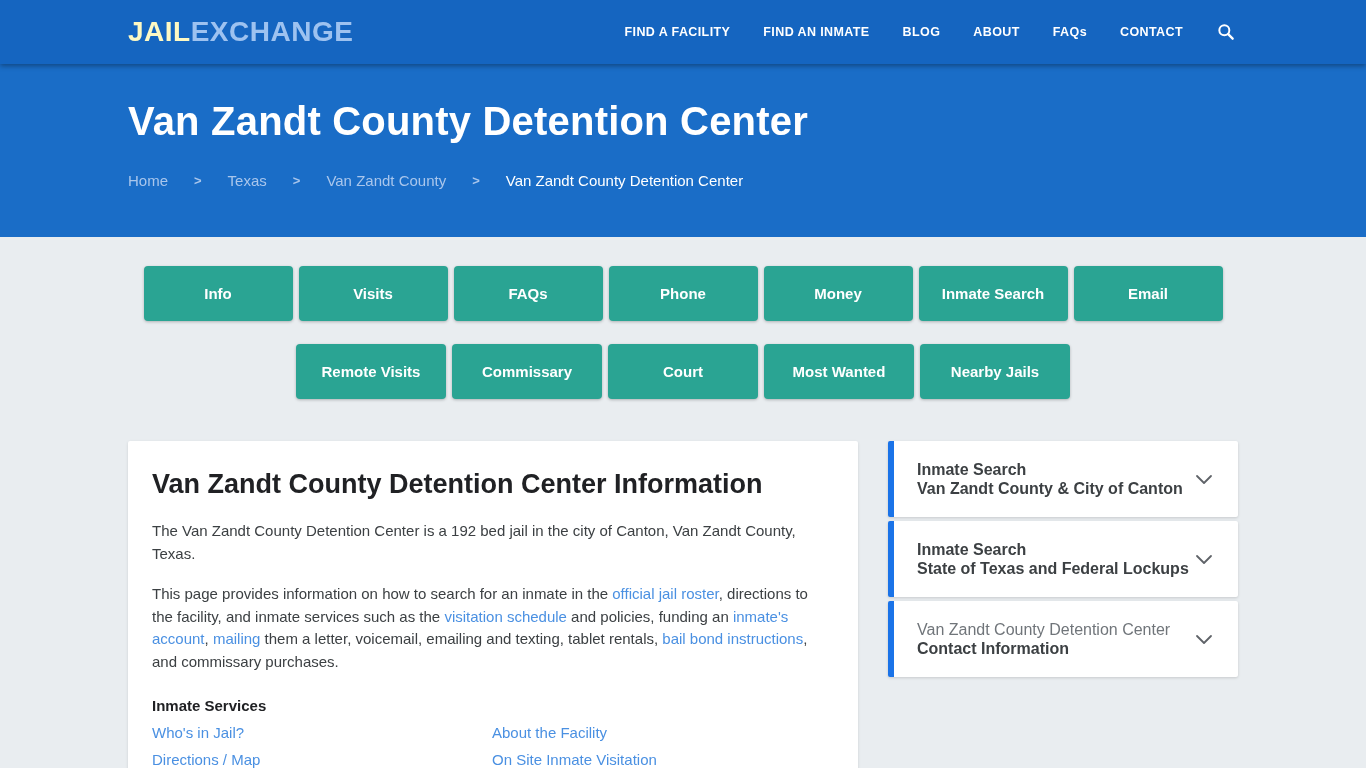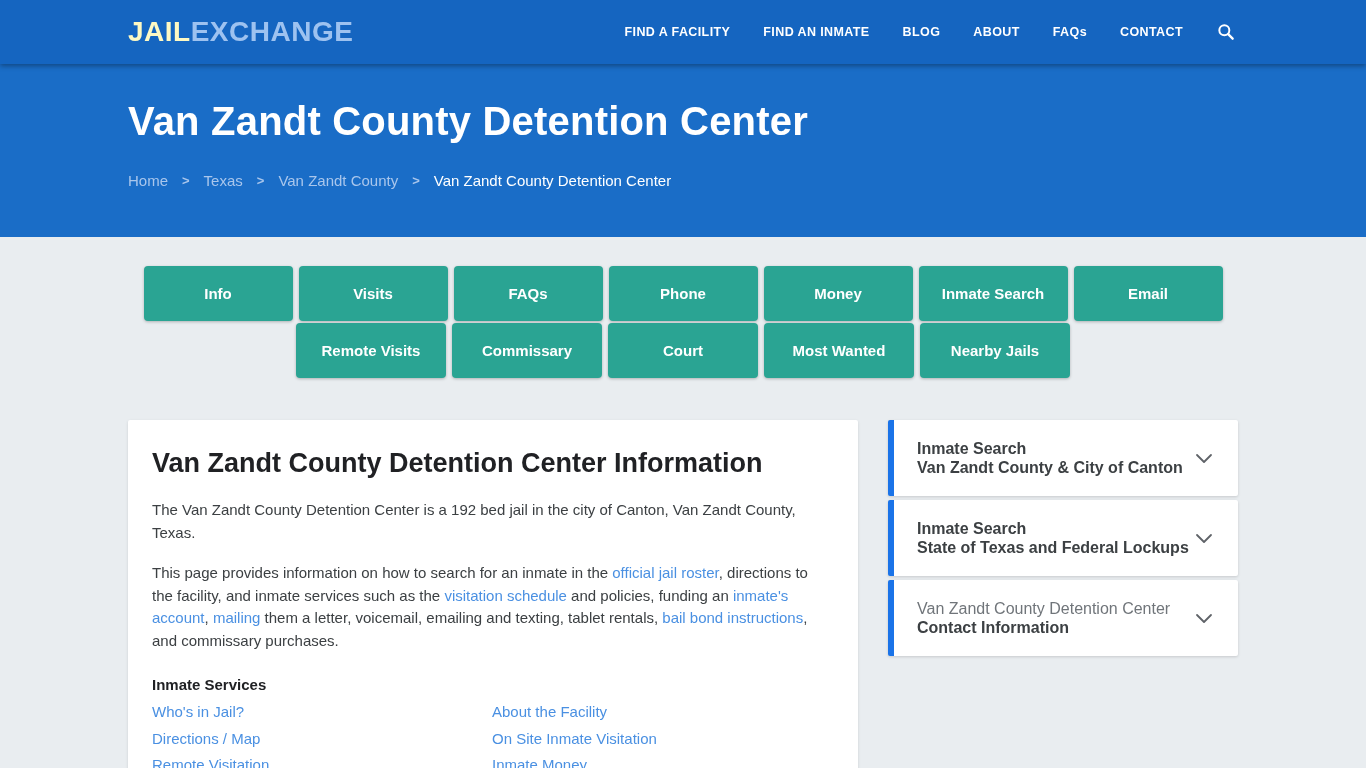--- a/index.html
+++ b/index.html
@@ -31,29 +31,29 @@
 
   
   .hero {
     height:173px; background:var(--hero,#1a6dc7);
     padding:34px 128px 0 128px; position:relative; z-index:2;
   }
   .hero-title {
     margin:0; color:#ffffff; font-size:40px; line-height:47px;
     font-weight:bold; letter-spacing:.2px;
   }
-  .breadcrumb { margin-top:27px; display:flex; align-items:center; gap:14px; font-size:15px; }
+  .breadcrumb { margin-top:27px; display:flex; align-items:center; gap:26px; font-size:15px; }
   .bc-item { color:#a9c6ec; text-decoration:none; cursor:pointer; }
   .bc-item.current { color:#ffffff; cursor:default; }
   .bc-sep { color:#a9c6ec; font-weight:bold; font-size:13px; }
 
   
   .quicknav { margin-top:29px; padding:0 128px; }
   .qrow { display:flex; justify-content:center; gap:6px; }
-  .qrow.row2 { margin-top:2px;align-items:flex-end; }
+  .qrow.row2 { margin-top:23px;align-items:flex-end; }
   .qbtn {
     width:149px; height:55px; border:none; border-radius:4px;
     background:var(--accent-teal,#2aa493); color:#ffffff;
     font-size:15px; font-family:inherit; cursor:pointer;
     box-shadow:0 1px 3px rgba(0,0,0,.25);
     font-weight:bold;
   }
   .qrow.row2 .qbtn { width:150px; }
 
   

